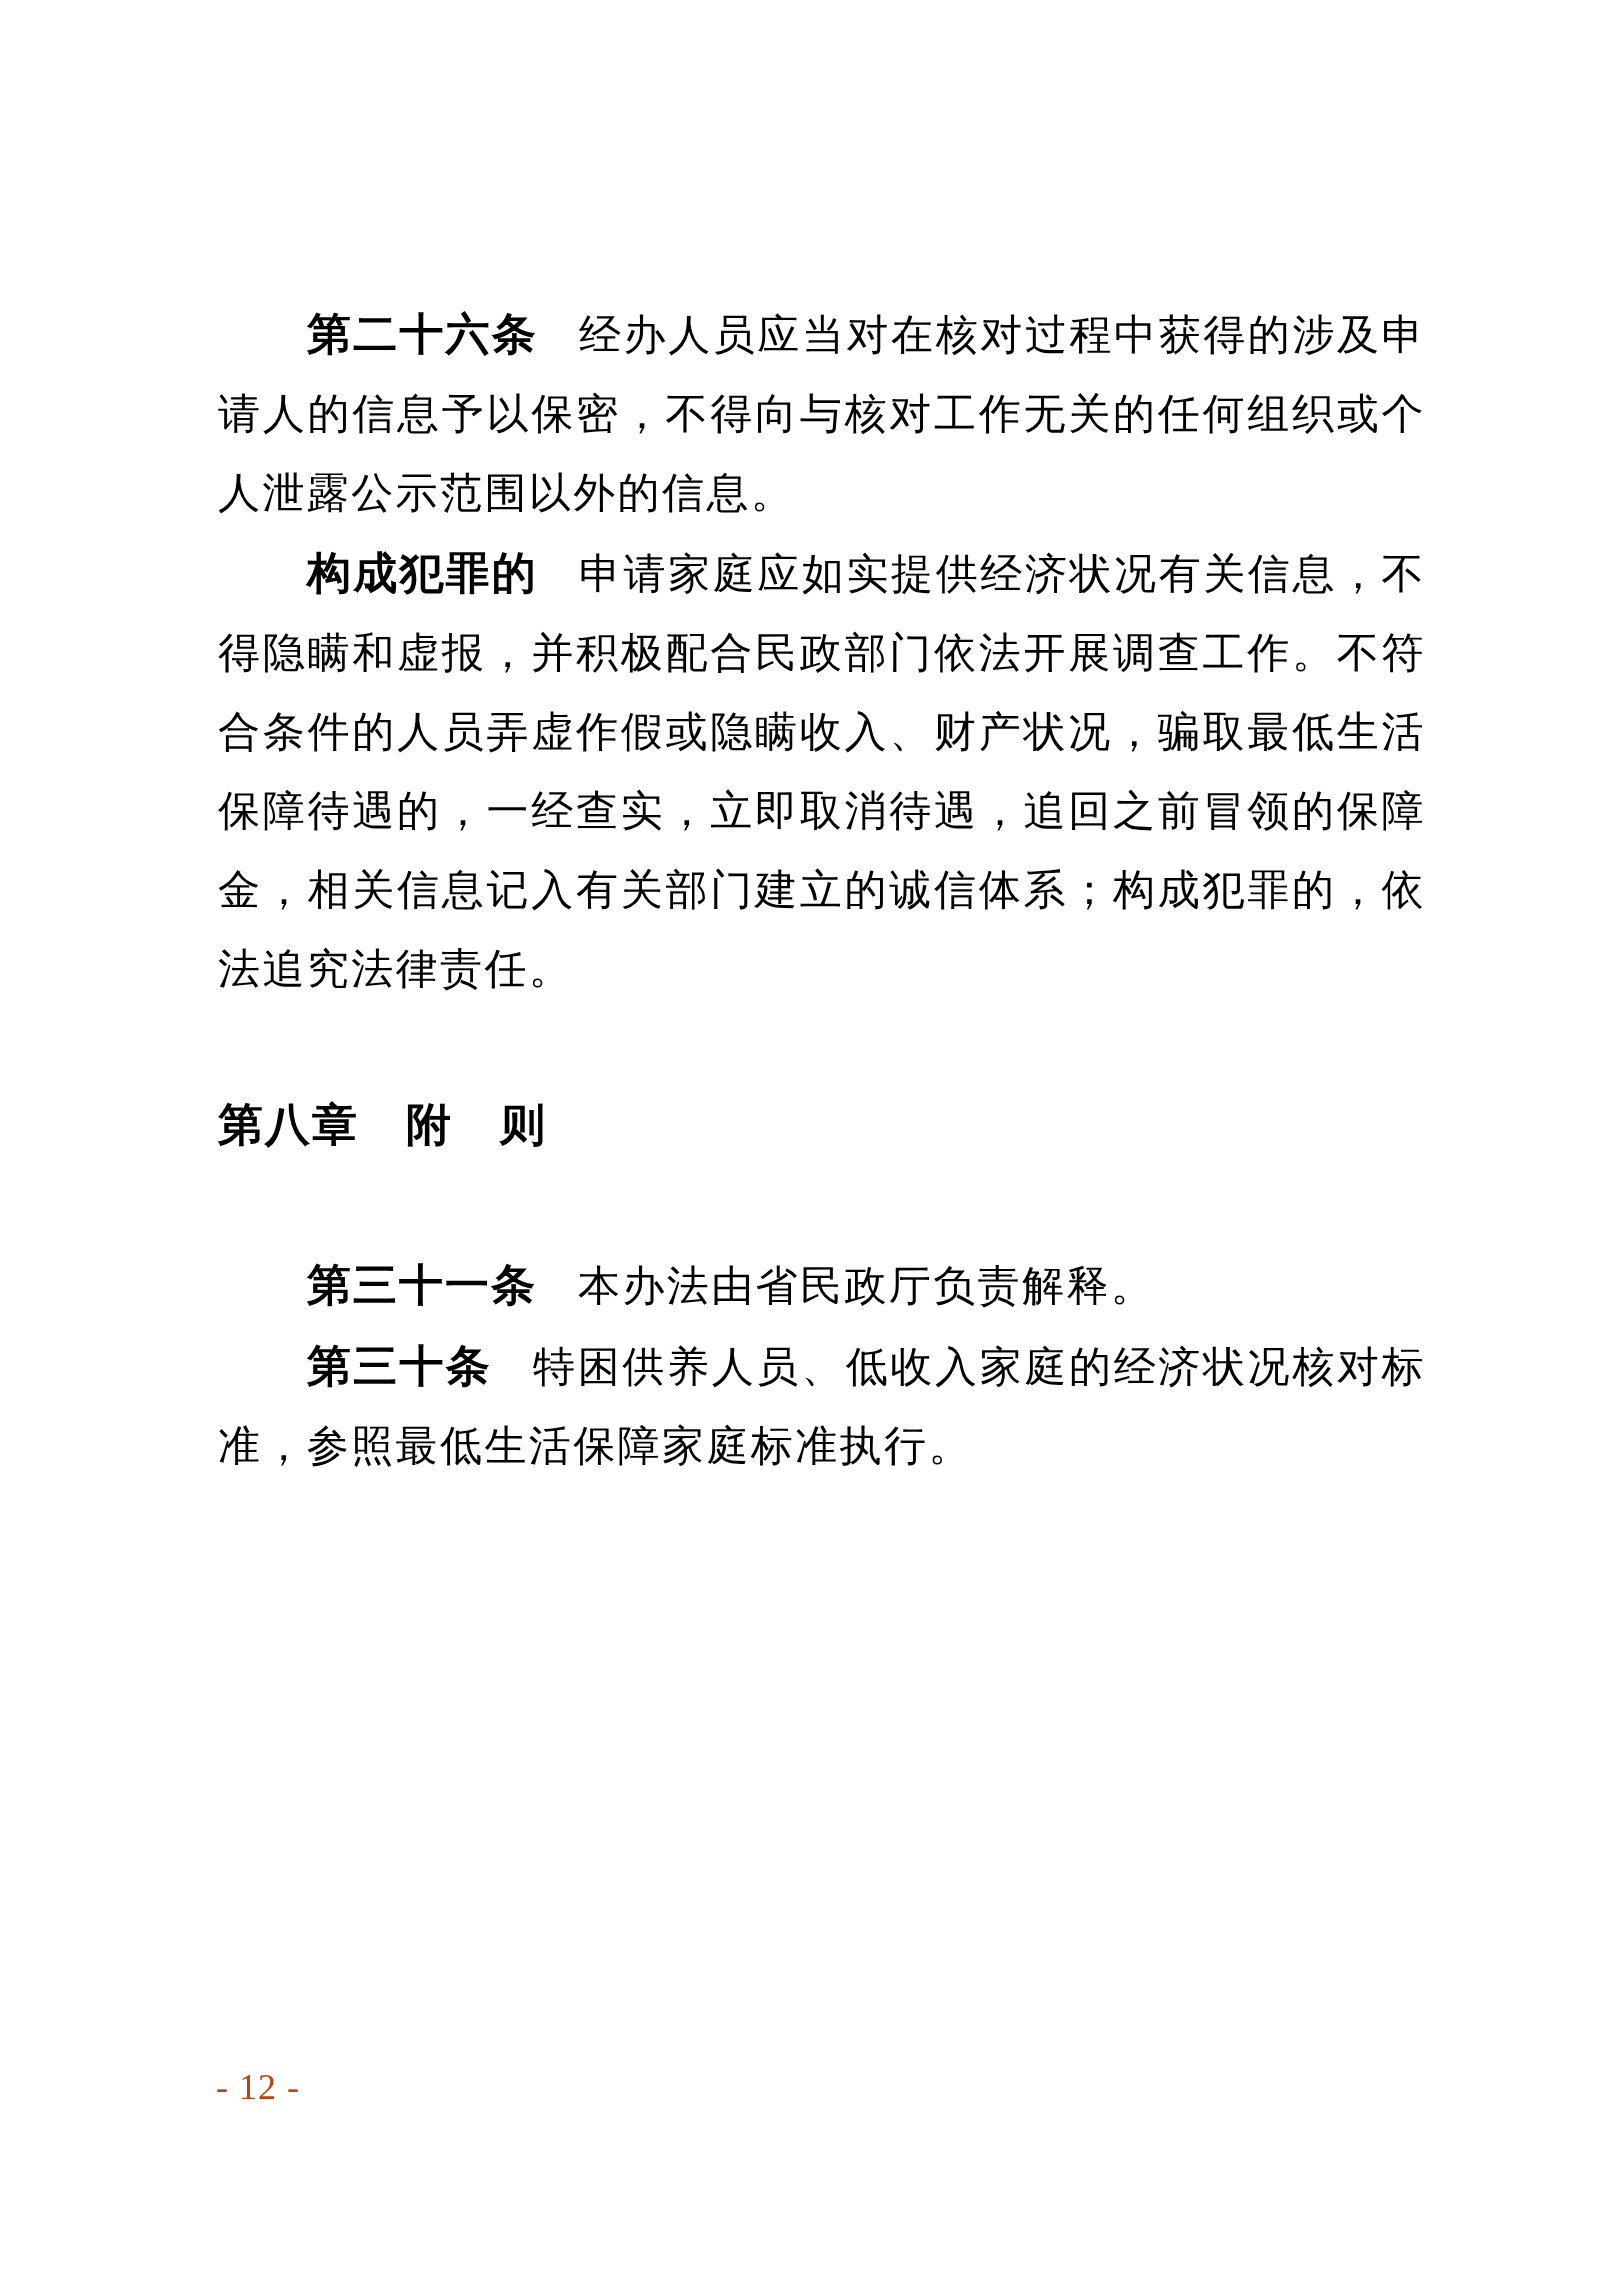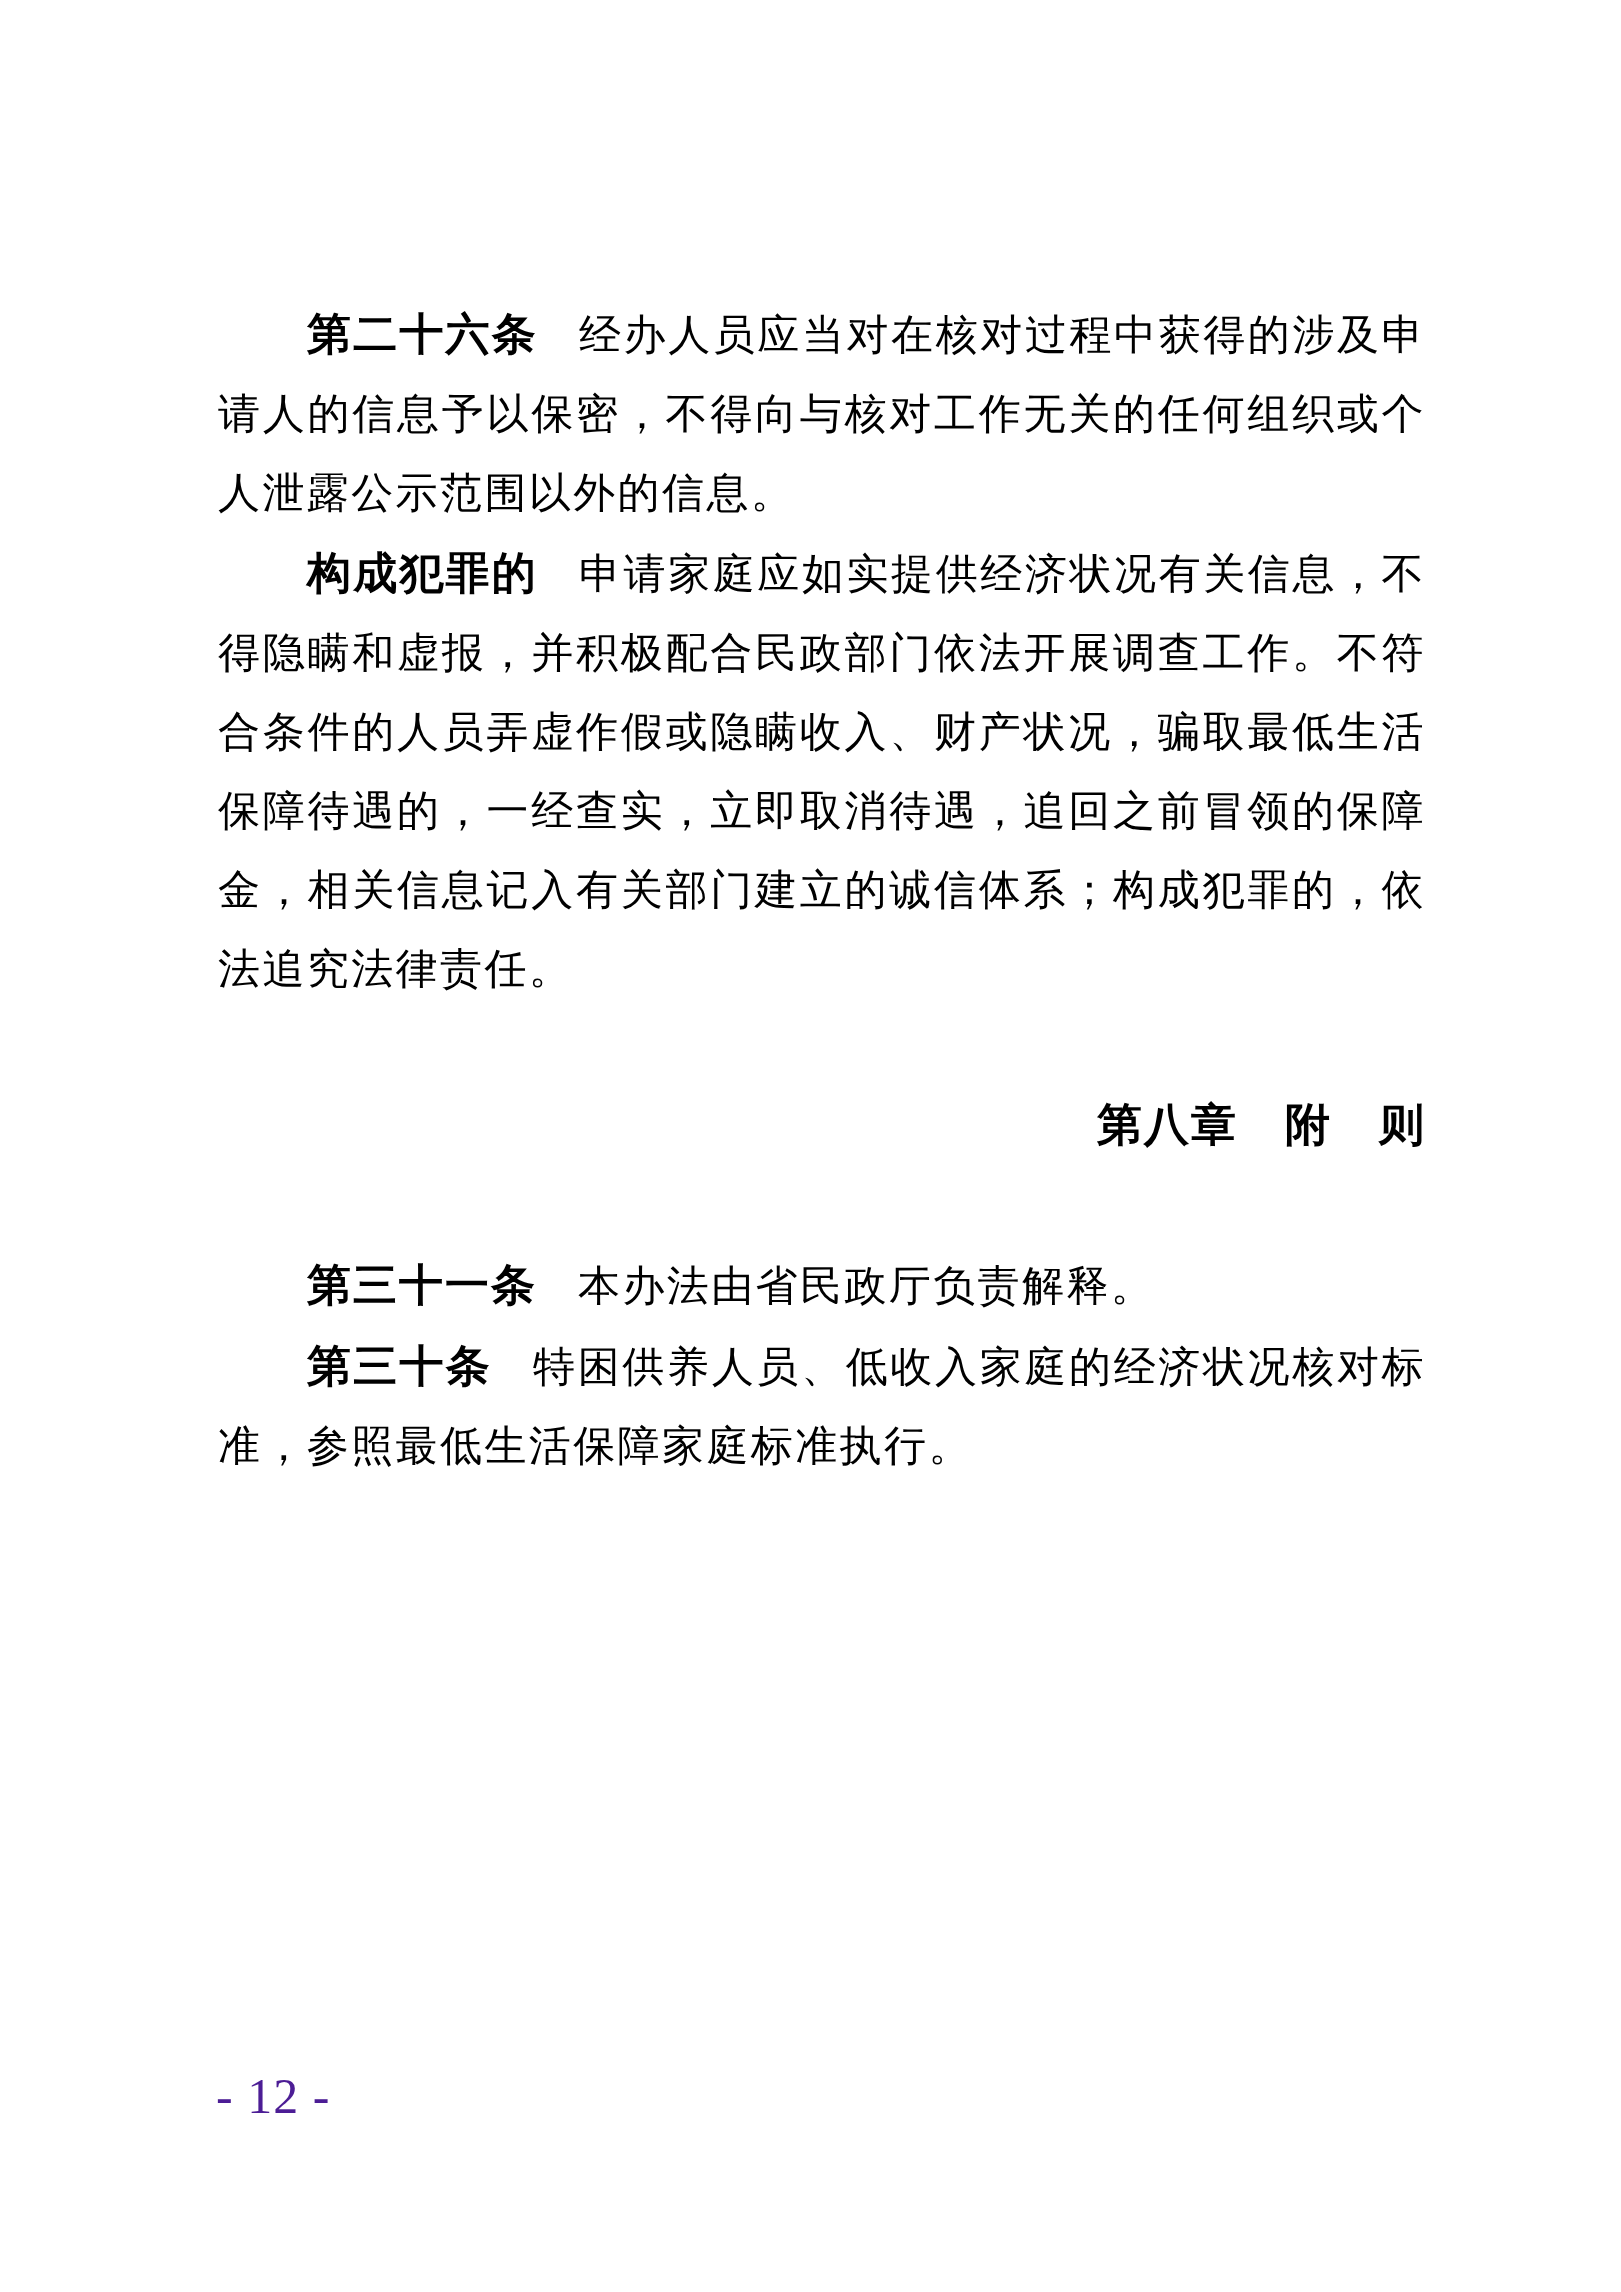--- a/index.html
+++ b/index.html
@@ -39,31 +39,31 @@
     letter-spacing: 2px;
     margin-right: 41px;
   }
   h2.chapter {
     margin: 76px 0 81px 0;
     font-family: "Liberation Sans", "DejaVu Sans", sans-serif;
     font-weight: bold;
     font-size: 45px;
     line-height: 79px;
     letter-spacing: 2px;
-    text-align: right;
+    text-align: left;
     color: #000000;
   }
   .page-number {
     position: absolute;
     left: 216px;
     top: 2066px;
-    font-size: 50px;
+    font-size: 36px;
     line-height: 1.2;
     letter-spacing: 1px;
-    color: #4c1d95;
+    color: #c2410c;
   }
 </style>
 </head>
 <body>
 
 <div class="page">
   <div class="content">
 
     <p class="article"><span class="art-num">第二十六条</span><span>经办人员应当对在核对过程中获得的涉及申请人的信息予以保密，不得向与核对工作无关的任何组织或个人泄露公示范围以外的信息。</span></p>
 

